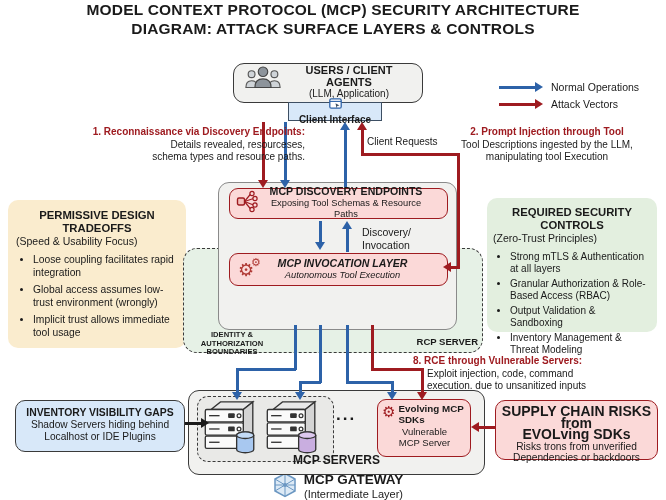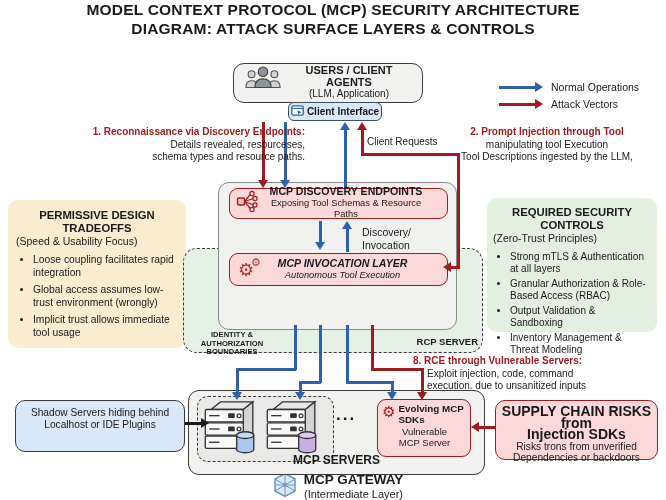--- a/index.html
+++ b/index.html
@@ -19,21 +19,21 @@
     font-family:"Liberation Sans",sans-serif;color:var(--ink);
   }
   
   .abs{position:absolute;box-sizing:border-box;}
   .titleblock{left:0;top:8;width:666px;text-align:center;font-weight:bold;font-size:15.5px;line-height:19px;letter-spacing:.2px;}
   
   .users-box{left:233px;top:63px;width:190px;height:40px;background:var(--gray);border:1.6px solid #3a3a3a;border-radius:11px;display:flex;align-items:flex-start;}
   .users-text{flex:1;text-align:center;line-height:12px;padding-right:6px;}
   .users-title{font-weight:bold;font-size:11px;}
   .users-sub{font-size:10px;}
-  .chip{left:288px;top:102px;width:94px;height:19px;background:var(--chip);border:1.4px solid #3d4f63;border-radius:6px;display:flex;align-items:center;justify-content:center;gap:3px;font-size:10px;font-weight:bold;z-index:4;}
+  .chip{left:288px;top:102px;width:94px;height:19px;background:var(--chip);border:1.4px solid #3d4f63;border-radius:0;display:flex;align-items:center;justify-content:center;gap:3px;font-size:10px;font-weight:bold;z-index:4;flex-direction:column;}
   
   .legend-label{position:absolute;font-size:10.5px;white-space:nowrap;}
   
   .anno{position:absolute;font-size:10px;line-height:12.5px;z-index:6;}
   .red-b{color:var(--red);font-weight:bold;}
   
   .cream-panel{left:8px;top:200px;width:178px;height:148px;background:var(--cream);border-radius:10px;padding:9px 8px 0 8px;}
   .green-panel{left:487px;top:198px;width:170px;height:134px;background:var(--green);border-radius:10px;padding:8px 6px 0 6px;}
   .panel-title{text-align:center;font-weight:bold;font-size:11.3px;line-height:13px;}
   .panel-sub{text-align:left;font-size:10.5px;line-height:12px;}
@@ -169,22 +169,22 @@
   <div class="anno" style="left:60px;top:126px;width:245px;text-align:right;">
     <div class="red-b">1. Reconnaissance via Discovery Endpoints:</div>
     <div>Details revealed, resourceses,</div>
     <div>schema types and resource paths.</div>
   </div>
 
   <div class="anno" style="left:367px;top:136px;width:90px;">Client Requests</div>
 
   <div class="anno" style="left:432px;top:126px;width:230px;text-align:center;">
     <div class="red-b">2. Prompt Injection through Tool</div>
+    <div>Tool Descriptions ingested by the LLM,</div>
     <div>manipulating tool Execution</div>
-    <div>Tool Descriptions ingested by the LLM,</div>
   </div>
 
   <div class="abs gw-box">
     <div class="pink-box" style="top:5px;height:31px;">
       <span style="flex:none;margin-left:6px;">
         <svg width="23" height="23" viewBox="0 0 23 23">
           <rect x="1.5" y="8" width="7" height="7" rx="1.5" fill="#f3bfbc" stroke="#9E1B20" stroke-width="1.4"></rect>
           <line x1="8.5" y1="11.5" x2="15" y2="3.5" stroke="#9E1B20" stroke-width="1.2"></line>
           <line x1="8.5" y1="11.5" x2="17.5" y2="8.5" stroke="#9E1B20" stroke-width="1.2"></line>
           <line x1="8.5" y1="11.5" x2="17.5" y2="15" stroke="#9E1B20" stroke-width="1.2"></line>
@@ -287,27 +287,28 @@
         <span class="evo-gear">⚙</span>
         <span class="evo-title">Evolving MCP SDKs</span>
       </div>
       <div class="evo-sub">Vulnerable</div>
       <div class="evo-sub" style="margin-top:0;">MCP Server</div>
     </div>
     <div class="srv-title">MCP SERVERS</div>
   </div>
 
   <div class="abs inv-box">
+    <div class="inv-title">INVENTORY VISIBILITY GAPS</div>
     <div class="inv-line">Shadow Servers hiding behind</div>
     <div class="inv-line">Localhost or IDE Plugins</div>
   </div>
 
   <div class="abs sup-box">
     <div class="sup-title">SUPPLY CHAIN RISKS from</div>
-    <div class="sup-title">Injection SDKs</div>
+    <div class="sup-title">EVOLving SDKs</div>
     <div class="sup-line">Risks trons from unverified</div>
     <div class="sup-line">Dependencies or backdoors</div>
   </div>
 
   <div class="seg vr" style="left:262px;top:122px;height:58px;"></div>
   <div class="ah ad-r" style="left:258px;top:180px;"></div>
 
   <div class="seg vb" style="left:284px;top:122px;height:58px;"></div>
   <div class="ah ad-b" style="left:280px;top:180px;"></div>
 

